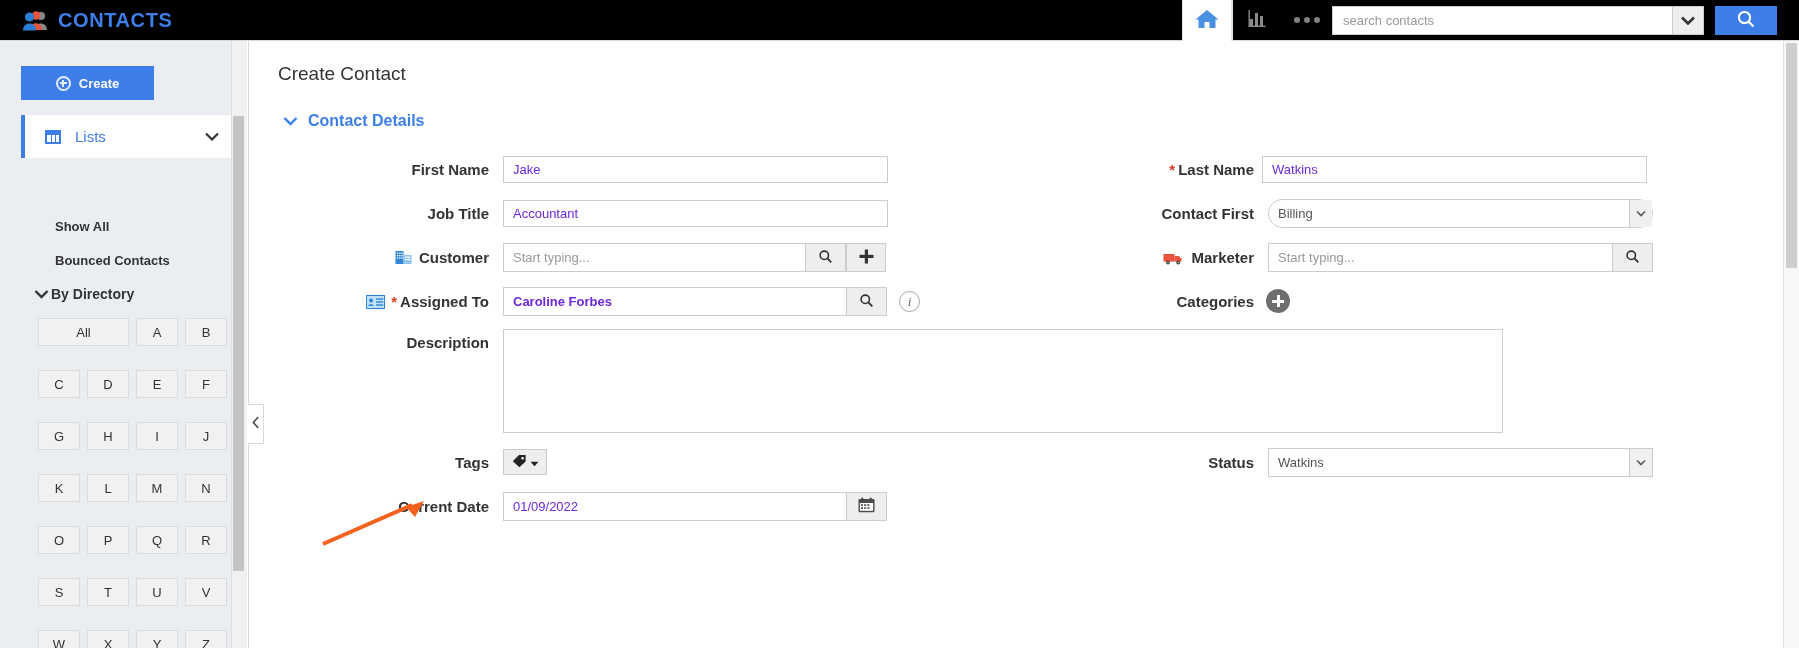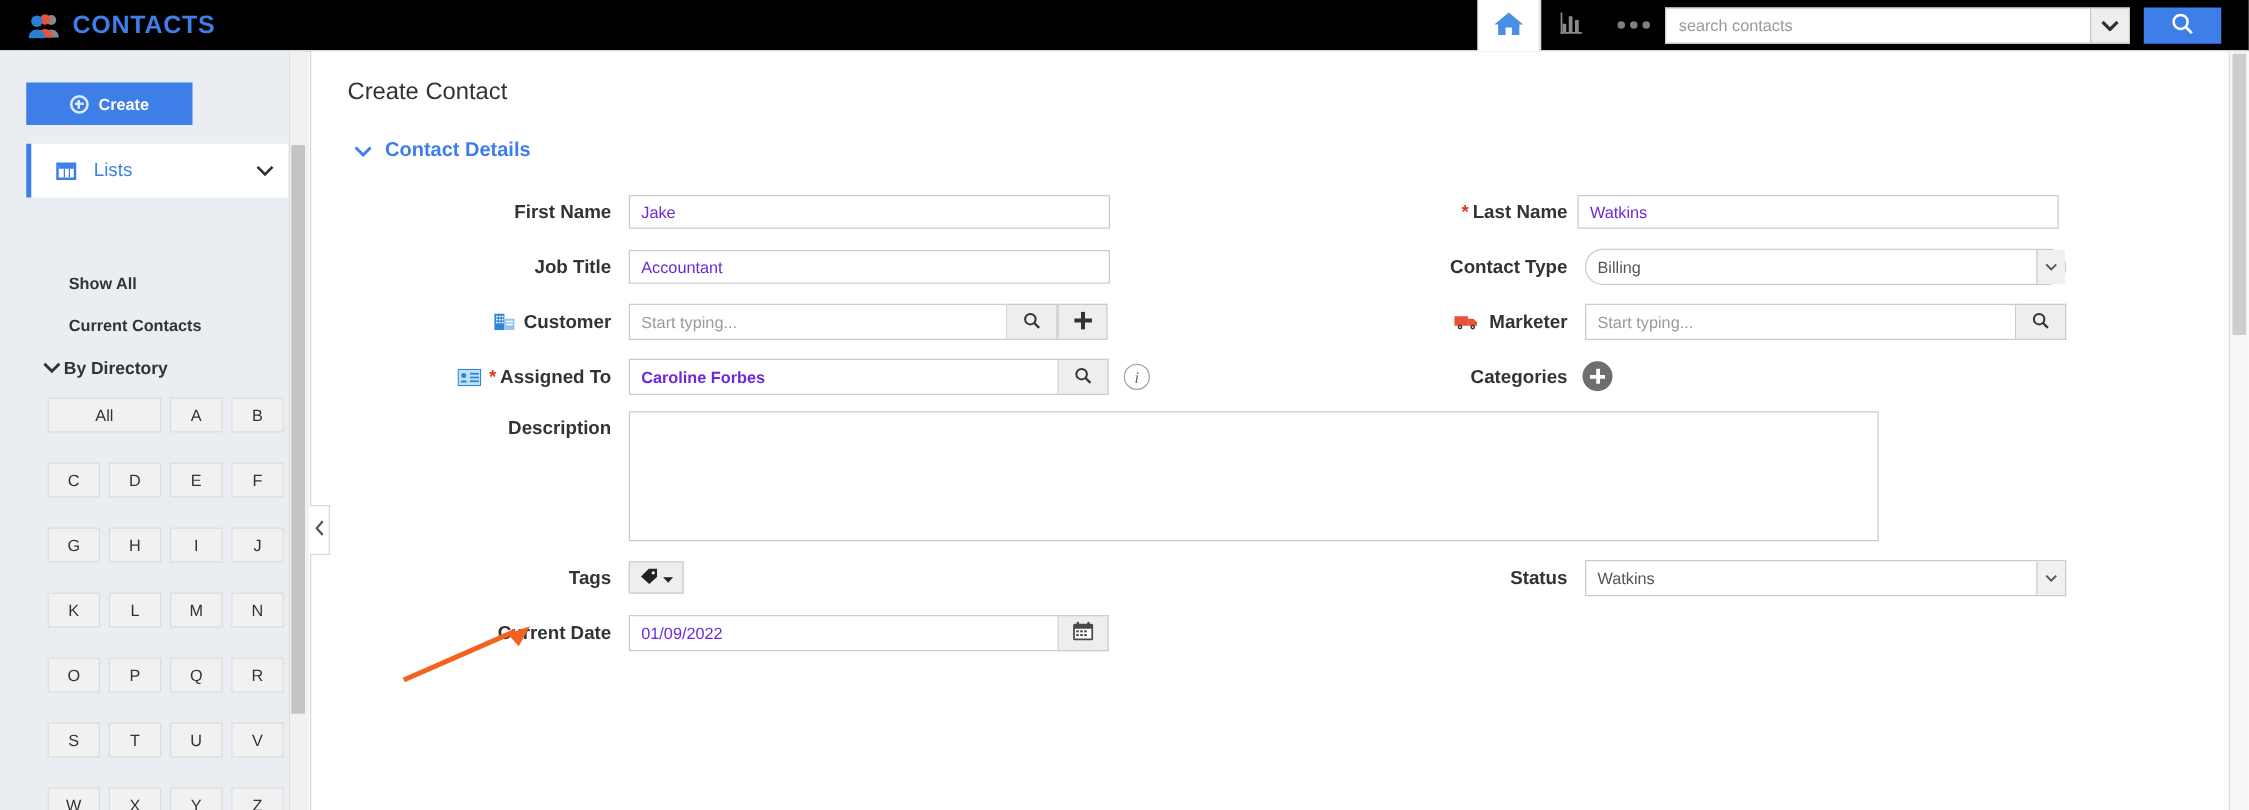--- a/index.html
+++ b/index.html
@@ -321,21 +321,21 @@
     <span class="grid-icon"></span>
     <span id="lists-label">Lists</span>
     <span id="lists-caret">
       <svg width="14" height="9" viewBox="0 0 14 9">
           <path d="M1 1.5 L7 7.5 L13 1.5" stroke="#333" stroke-width="2.2" fill="none"></path>
         </svg>
     </span>
   </div>
 
   <div class="side-link" id="show-all">Show All</div>
-  <div class="side-link" id="bounced">Current Contacts</div>
+  <div class="side-link" id="bounced">Bounced Contacts</div>
 
   <div id="by-directory">
     <span style="display:inline-flex">
       <svg width="15" height="10" viewBox="0 0 15 10">
           <path d="M1.5 2 L7.5 8 L13.5 2" stroke="#333" stroke-width="2.4" fill="none"></path>
         </svg>
     </span>
     <span>By Directory</span>
   </div>
 
@@ -407,21 +407,21 @@
       </div>
       <div class="fld" style="width:385px; margin-left:8px;">Watkins</div>
     </div>
 
     <div class="row" style="left:0; top:53px;">
       <div class="lbl" style="width:240px;">Job Title</div>
       <div class="fld" style="width:385px; margin-left:14px;">Accountant</div>
     </div>
 
     <div class="row" style="left:735px; top:52px;">
-      <div class="lbl" style="width:270px;">Contact Type</div>
+      <div class="lbl" style="width:270px;">Contact First</div>
       <div class="select" style="width:385px; margin-left:14px;border-radius:14px;">
         <span class="val">Billing</span>
         <span class="sel-caret">
           <svg width="10" height="7" viewBox="0 0 10 7">
               <path d="M1 1.5 L5 5.5 L9 1.5" stroke="#555" stroke-width="1.6" fill="none"></path>
             </svg>
         </span>
       </div>
     </div>
 

